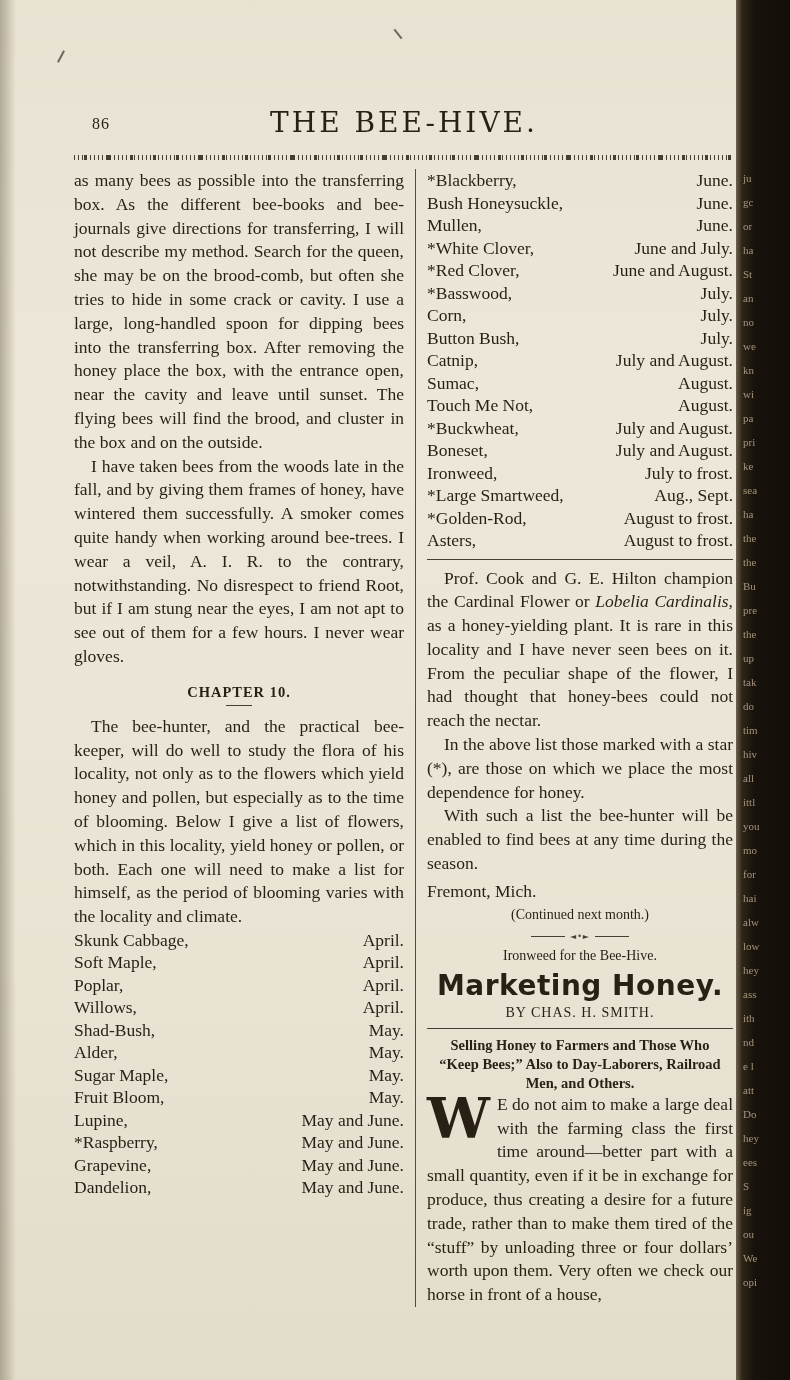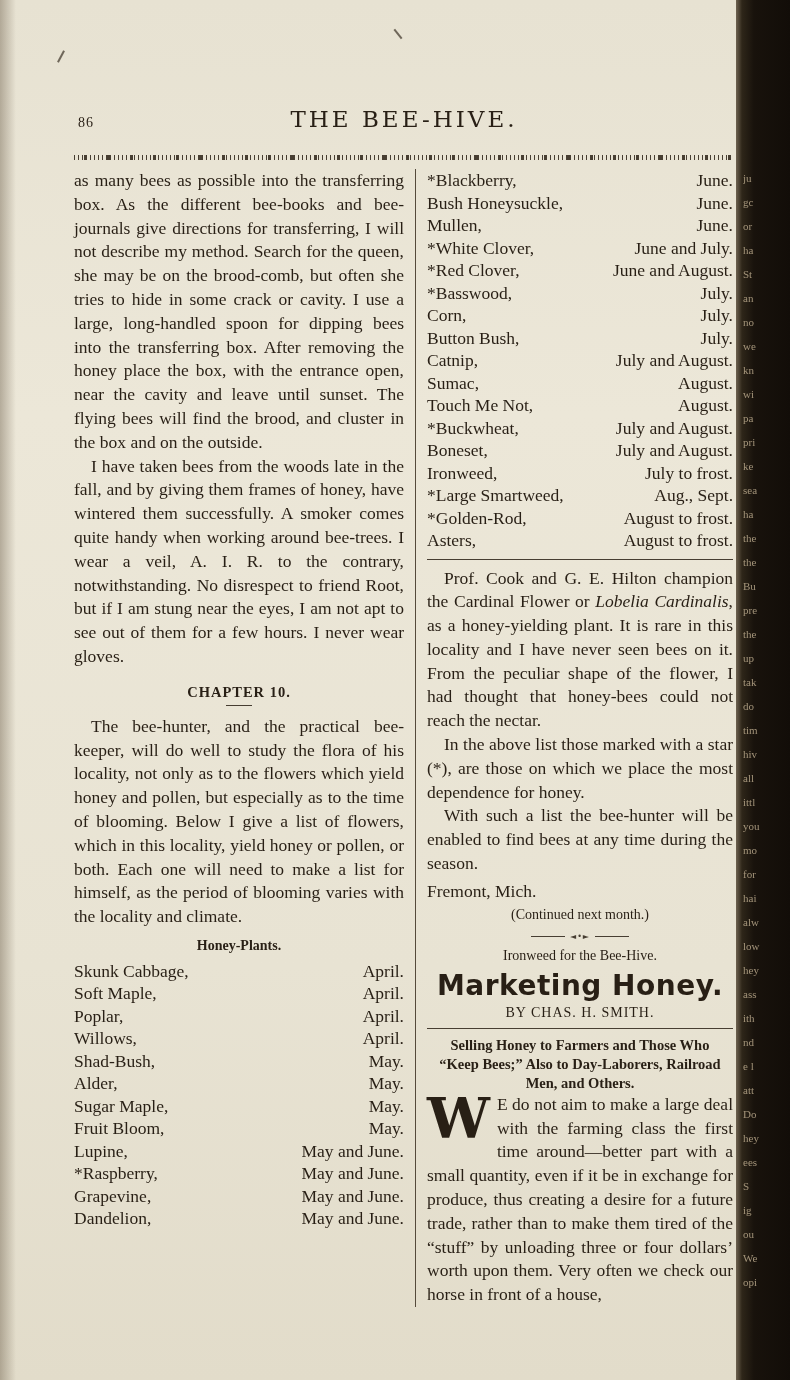--- a/index.html
+++ b/index.html
@@ -11,22 +11,22 @@
   .page{position:absolute;inset:0;color:#281F15;
     background:linear-gradient(180deg,#e7e2d2 0%,#ece7d8 30%,#e8e3d3 70%,#e2dcca 100%);}
   .page::before{content:"";position:absolute;left:0;top:0;bottom:0;width:16px;
     background:linear-gradient(90deg,rgba(90,75,55,.38),rgba(90,75,55,0));pointer-events:none;}
   .pen-mark{position:absolute;background:#473e32;opacity:.75;}
   .pen-mark-1{left:60px;top:50px;width:2px;height:13px;transform:rotate(28deg);}
   .pen-mark-2{left:397px;top:28px;width:2px;height:12px;transform:rotate(-38deg);}
 
   .content{position:absolute;left:74px;top:106px;width:660px;}
   .masthead{position:relative;height:40px;}
-  .page-num{position:absolute;left:4px;top:9px;font-size:14px;letter-spacing:1px;}
-  .journal-title{margin:0;text-align:center;font-size:23px;font-weight:normal;
+  .page-num{position:absolute;left:18px;top:9px;font-size:16px;letter-spacing:1px;}
+  .journal-title{margin:0;text-align:center;font-size:28px;font-weight:normal;
     letter-spacing:3px;font-family:"DejaVu Serif", serif;}
   .header-rule{margin-top:9px;height:5px;
     background:
       repeating-linear-gradient(90deg,#473e32 0 1.5px,transparent 1.5px 4px),
       repeating-linear-gradient(90deg,transparent 0 10px,#473e32 10px 13px,transparent 13px 23px);}
 
   .cols{display:flex;margin-top:9px;}
   .col-left{width:330px;padding-right:11px;}
   .col-rule{width:1px;background:#554a3b;}
   .col-right{width:306px;padding-left:11px;}
@@ -81,21 +81,20 @@
     <div class="cols">
 
       <div class="col-left">
         <p class="para noindent">as many bees as possible into the transferring box. As the different bee-books and bee-journals give directions for transferring, I will not describe my method. Search for the queen, she may be on the brood-comb, but often she tries to hide in some crack or cavity. I use a large, long-handled spoon for dipping bees into the transferring box. After removing the honey place the box, with the entrance open, near the cavity and leave until sunset. The flying bees will find the brood, and cluster in the box and on the outside.</p>
         <p class="para">I have taken bees from the woods late in the fall, and by giving them frames of honey, have wintered them successfully. A smoker comes quite handy when working around bee-trees. I wear a veil, A. I. R. to the contrary, notwithstanding. No disrespect to friend Root, but if I am stung near the eyes, I am not apt to see out of them for a few hours. I never wear gloves.</p>
         <div class="chapter-head">
           <span>CHAPTER 10.</span>
           <span class="chapter-rule"></span>
         </div>
         <p class="para">The bee-hunter, and the practical bee-keeper, will do well to study the flora of his locality, not only as to the flowers which yield honey and pollen, but especially as to the time of blooming. Below I give a list of flowers, which in this locality, yield honey or pollen, or both. Each one will need to make a list for himself, as the period of blooming varies with the locality and climate.</p>
-        <div class="plants-head">Honey-Plants.</div>
         <div class="plant-list">
 
         <div class="plant-row">
             <span class="plant-name">Skunk Cabbage,</span>
             <span class="plant-time">April.</span>
           </div>
             <div class="plant-row">
             <span class="plant-name">Soft Maple,</span>
             <span class="plant-time">April.</span>
           </div>

